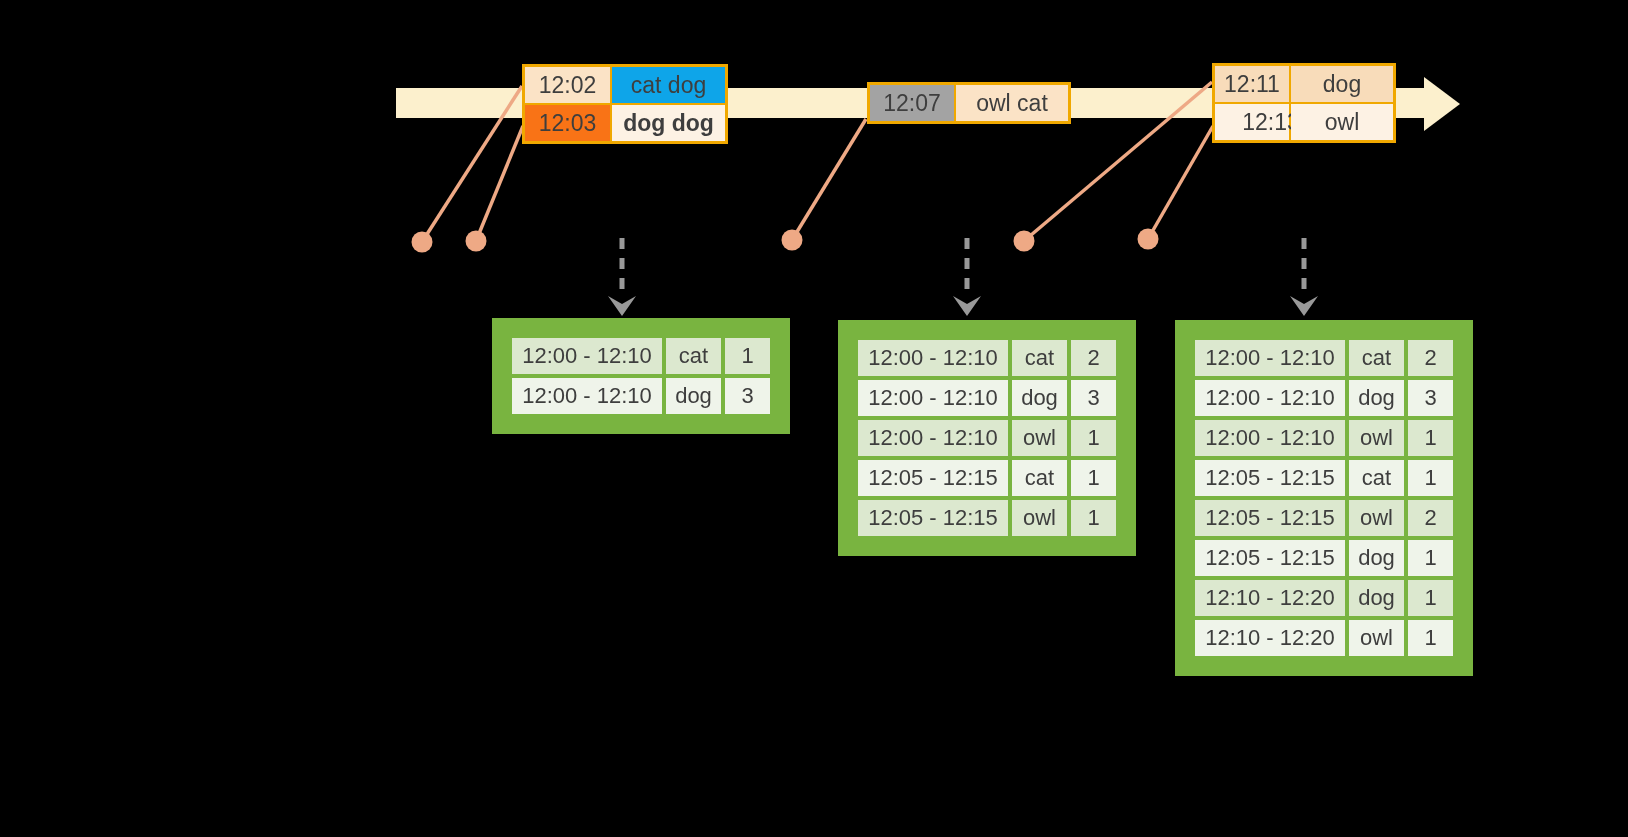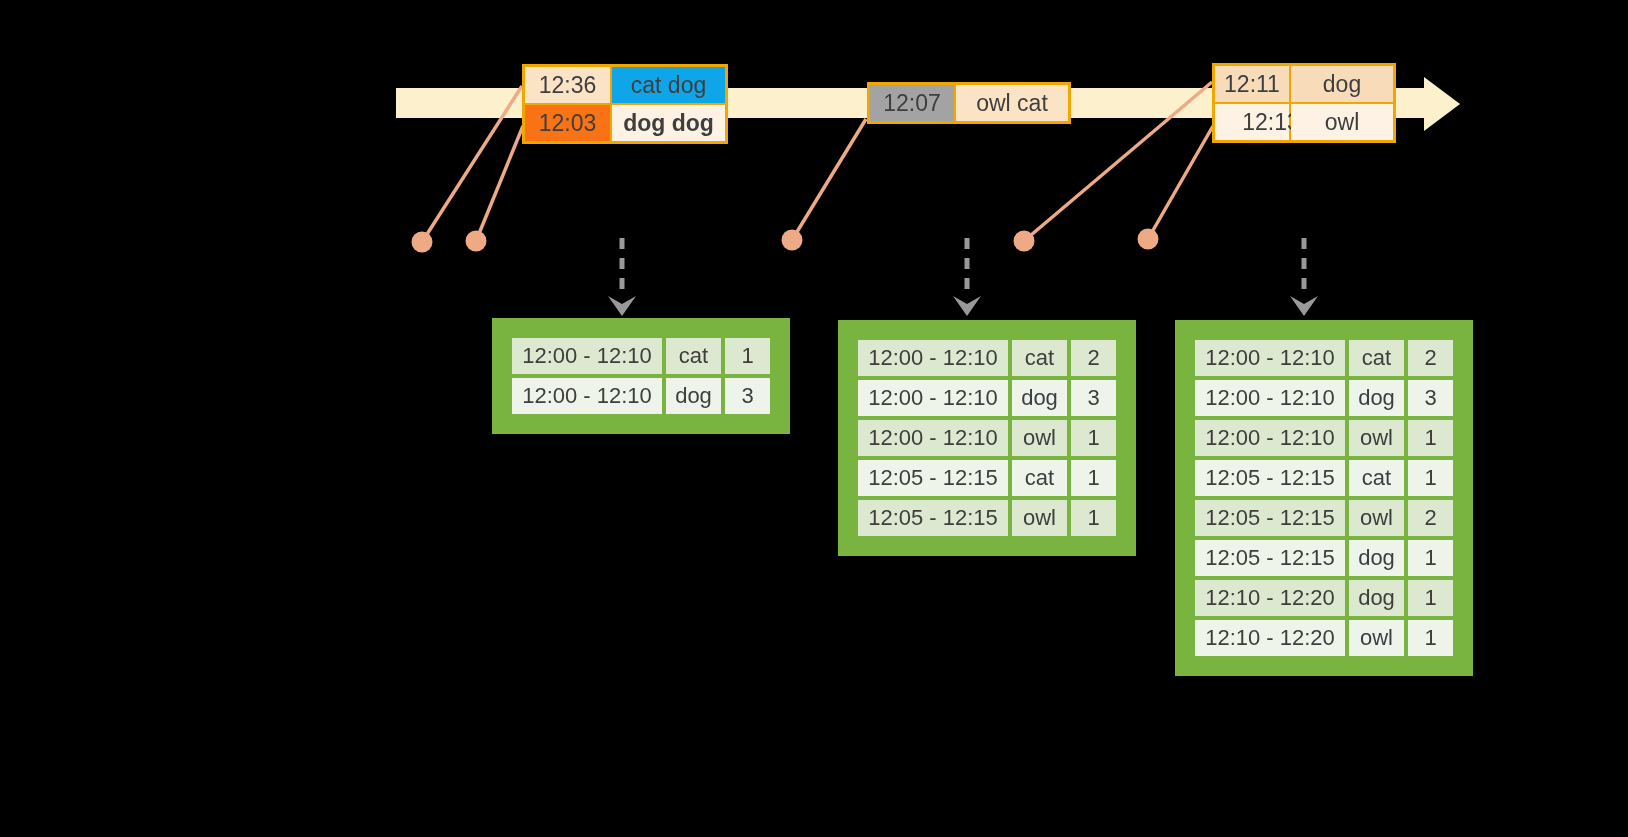--- a/index.html
+++ b/index.html
@@ -58,21 +58,21 @@
       <line x1="622" y1="238" x2="622" y2="298" stroke="#999999" stroke-width="5" stroke-dasharray="11 9"></line>
       <polygon points="608,296 622,304 636,296 622,316" fill="#999999"></polygon>
       <line x1="967" y1="238" x2="967" y2="298" stroke="#999999" stroke-width="5" stroke-dasharray="11 9"></line>
       <polygon points="953,296 967,304 981,296 967,316" fill="#999999"></polygon>
       <line x1="1304" y1="238" x2="1304" y2="298" stroke="#999999" stroke-width="5" stroke-dasharray="11 9"></line>
       <polygon points="1290,296 1304,304 1318,296 1304,316" fill="#999999"></polygon>
     </g>
   </svg>
 
   <div class="etable evt-a">
-      <div class="cell" style="background: rgb(251, 227, 198);">12:36</div>
+      <div class="cell" style="background: rgb(251, 227, 198);">12:02</div>
       <div class="cell" style="background: #0ea5e9;">cat dog</div>
       <div class="cell" style="background: #f97316;">12:03</div>
       <div class="cell" style="background: rgb(253, 242, 228); font-weight: bold;">dog dog</div>
     </div>
   <div class="etable evt-b">
       <div class="cell" style="background: #a3a3a3;">12:07</div>
       <div class="cell" style="background: rgb(251, 227, 198);">owl cat</div>
     </div>
   <div class="etable evt-c">
       <div class="cell" style="background: rgb(248, 220, 186);">12:11</div>

